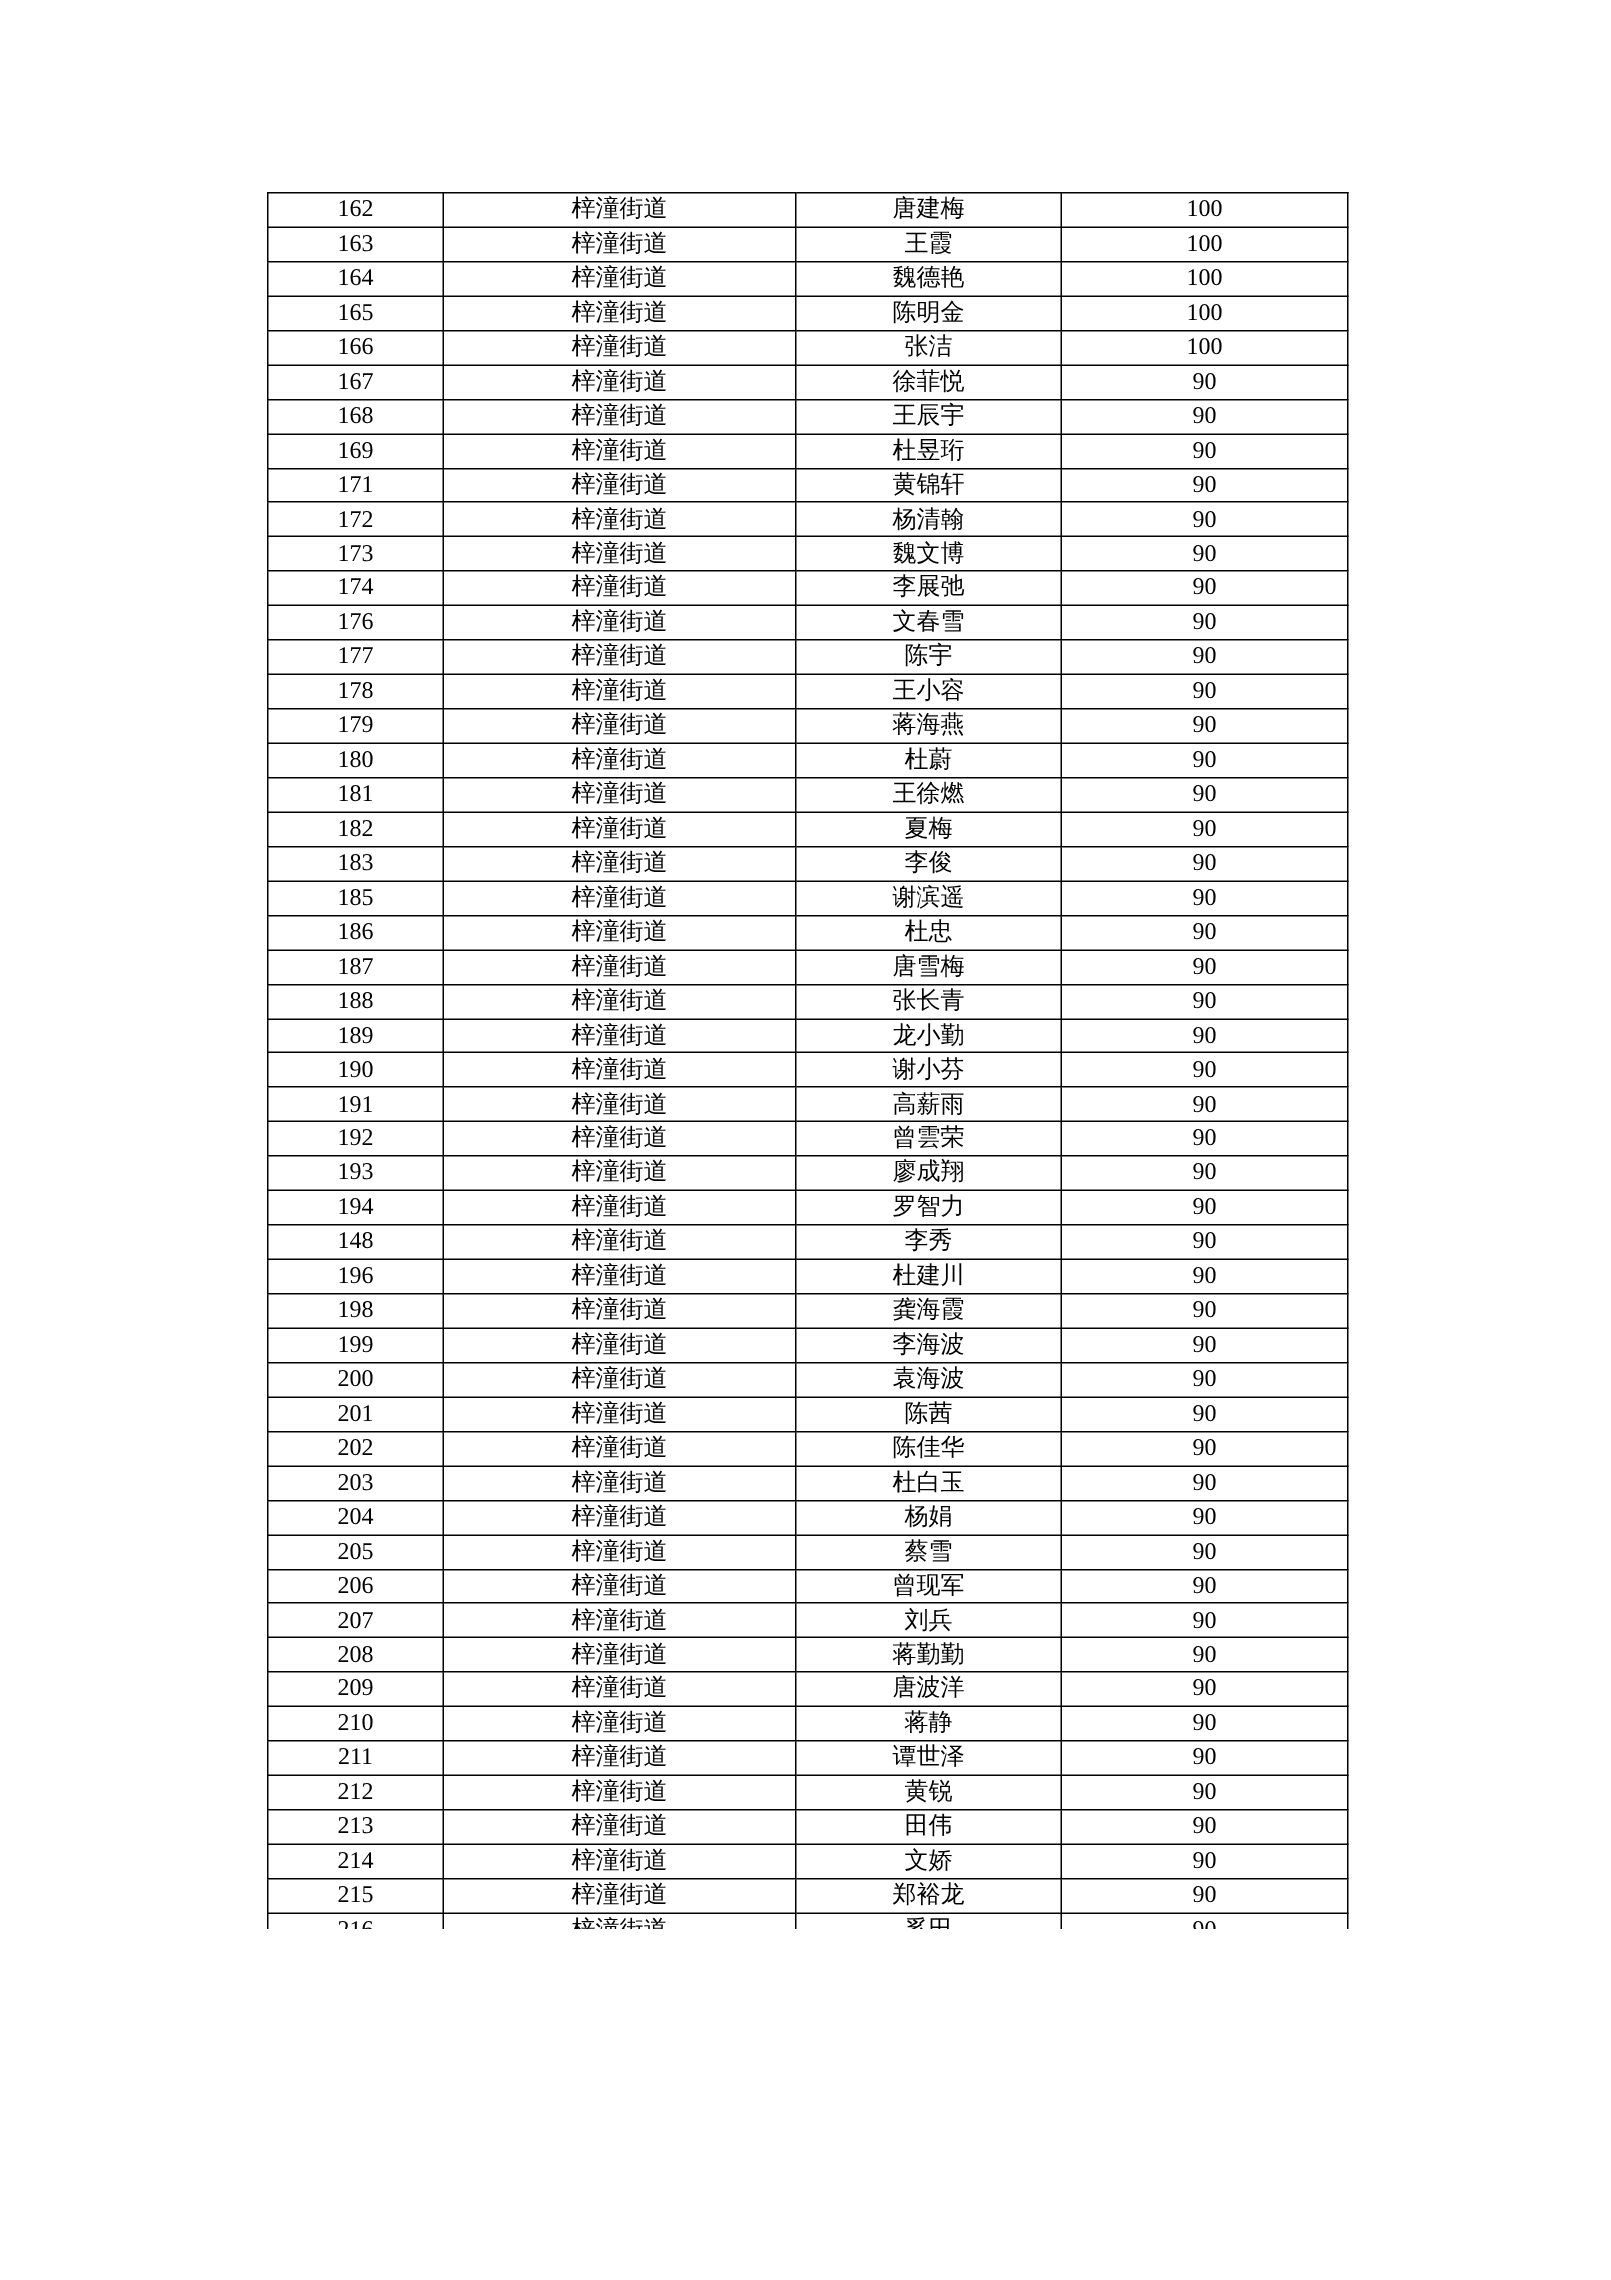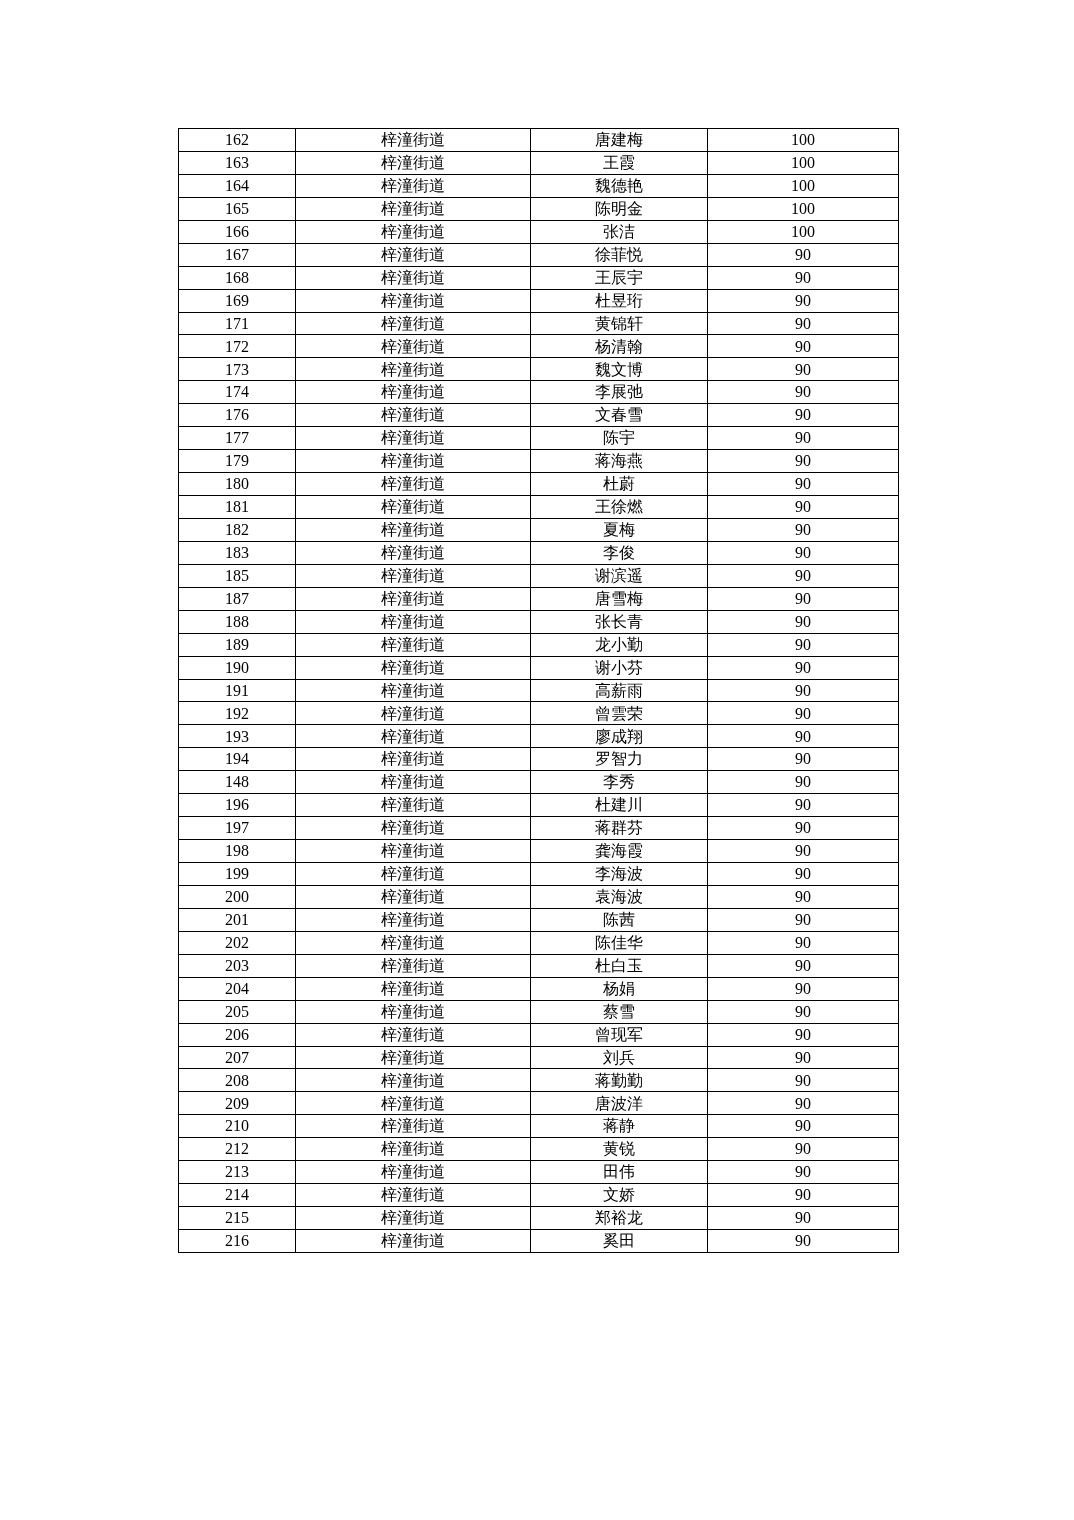--- a/index.html
+++ b/index.html
@@ -129,20 +129,26 @@
           <td>文春雪</td>
           <td>90</td>
         </tr>
         <tr>
           <td>177</td>
           <td>梓潼街道</td>
           <td>陈宇</td>
           <td>90</td>
         </tr>
         <tr>
+          <td>178</td>
+          <td>梓潼街道</td>
+          <td>王小容</td>
+          <td>90</td>
+        </tr>
+        <tr>
           <td>179</td>
           <td>梓潼街道</td>
           <td>蒋海燕</td>
           <td>90</td>
         </tr>
         <tr>
           <td>180</td>
           <td>梓潼街道</td>
           <td>杜蔚</td>
           <td>90</td>
@@ -165,20 +171,26 @@
           <td>李俊</td>
           <td>90</td>
         </tr>
         <tr>
           <td>185</td>
           <td>梓潼街道</td>
           <td>谢滨遥</td>
           <td>90</td>
         </tr>
         <tr>
+          <td>186</td>
+          <td>梓潼街道</td>
+          <td>杜忠</td>
+          <td>90</td>
+        </tr>
+        <tr>
           <td>187</td>
           <td>梓潼街道</td>
           <td>唐雪梅</td>
           <td>90</td>
         </tr>
         <tr>
           <td>188</td>
           <td>梓潼街道</td>
           <td>张长青</td>
           <td>90</td>
@@ -225,26 +237,20 @@
           <td>李秀</td>
           <td>90</td>
         </tr>
         <tr>
           <td>196</td>
           <td>梓潼街道</td>
           <td>杜建川</td>
           <td>90</td>
         </tr>
         <tr>
-          <td>197</td>
-          <td>梓潼街道</td>
-          <td>蒋群芬</td>
-          <td>90</td>
-        </tr>
-        <tr>
           <td>198</td>
           <td>梓潼街道</td>
           <td>龚海霞</td>
           <td>90</td>
         </tr>
         <tr>
           <td>199</td>
           <td>梓潼街道</td>
           <td>李海波</td>
           <td>90</td>
@@ -306,20 +312,26 @@
         <tr>
           <td>209</td>
           <td>梓潼街道</td>
           <td>唐波洋</td>
           <td>90</td>
         </tr>
         <tr>
           <td>210</td>
           <td>梓潼街道</td>
           <td>蒋静</td>
+          <td>90</td>
+        </tr>
+        <tr>
+          <td>211</td>
+          <td>梓潼街道</td>
+          <td>谭世泽</td>
           <td>90</td>
         </tr>
         <tr>
           <td>212</td>
           <td>梓潼街道</td>
           <td>黄锐</td>
           <td>90</td>
         </tr>
         <tr>
           <td>213</td>

